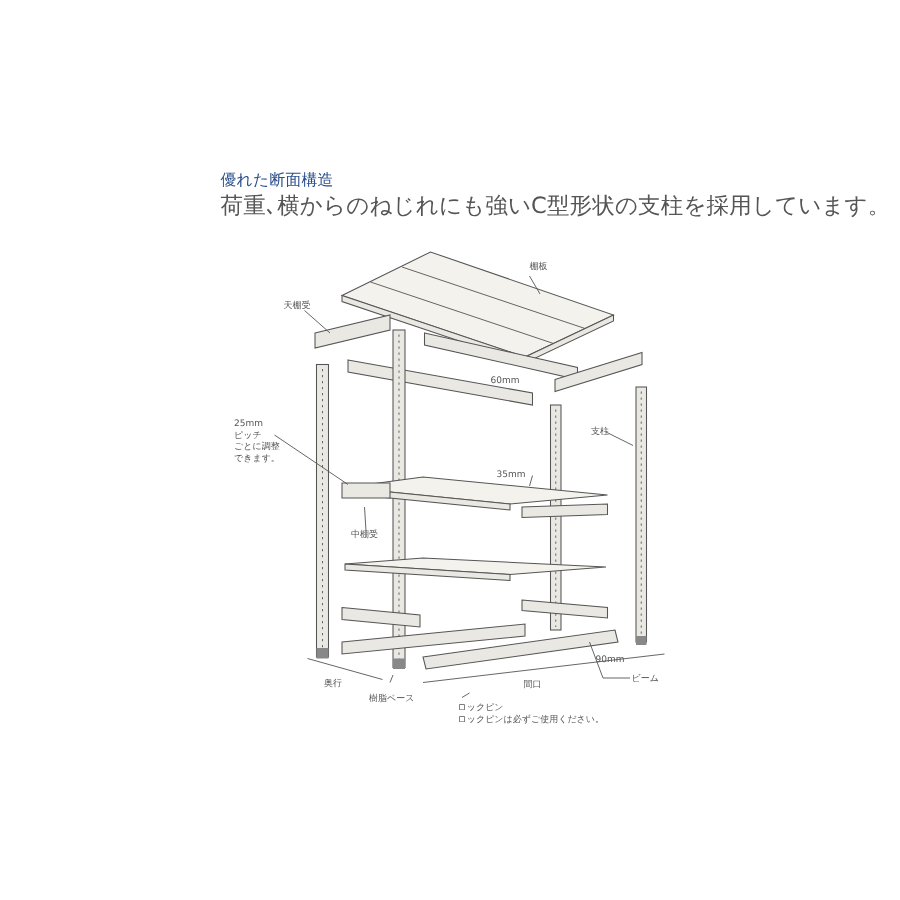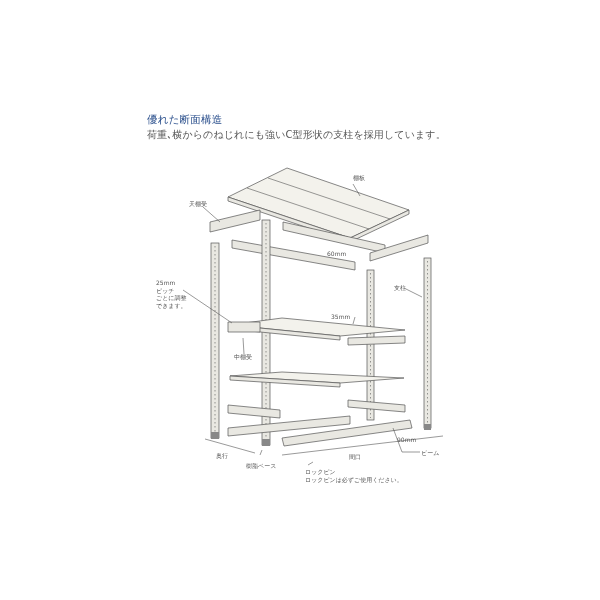--- a/index.html
+++ b/index.html
@@ -1,18 +1,18 @@
 <!DOCTYPE html>
 <html><head>
   <meta charset="utf-8">
   <style>
     html, body { margin: 0; padding: 0; background: #ffffff; }
     body { width: 600px; height: 600px; position: relative; overflow: hidden; font-family: "DejaVu Sans", sans-serif; }
     .title { position: absolute; left: 147px; top: 113px; font-size: 10.5px; font-weight: normal; color: #2a4f8c; letter-spacing: 0.2px; }
-    .subtitle { position: absolute; left: 147px; top: 128px; font-size: 10px; color: #555; letter-spacing: 0.1px; }
+    .subtitle { position: absolute; left: 147px; top: 128px; font-size: 15px; color: #555; letter-spacing: 0.1px; }
     .lbl { position: absolute; font-size: 6px; color: #555; white-space: pre-line; line-height: 7.5px; }
     svg.diagram { position: absolute; left: 0; top: 0; }
     .p { fill: #e9e8e2; stroke: #555; stroke-width: 0.7; }
     .s { fill: #f3f2ec; stroke: #555; stroke-width: 0.7; }
     .ln { stroke: #555; stroke-width: 0.6; fill: none; }
   </style>
 </head>
 <body>
 
 <div class="title">優れた断面構造</div>

